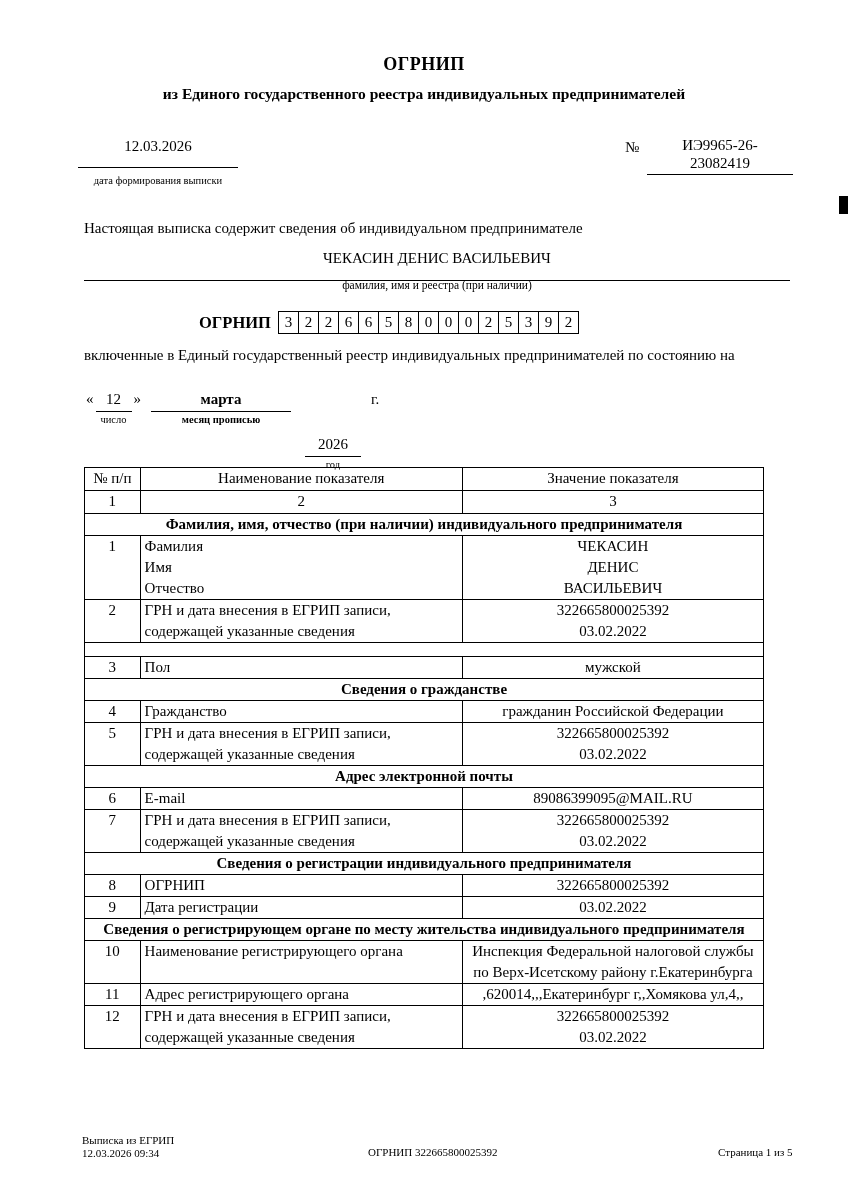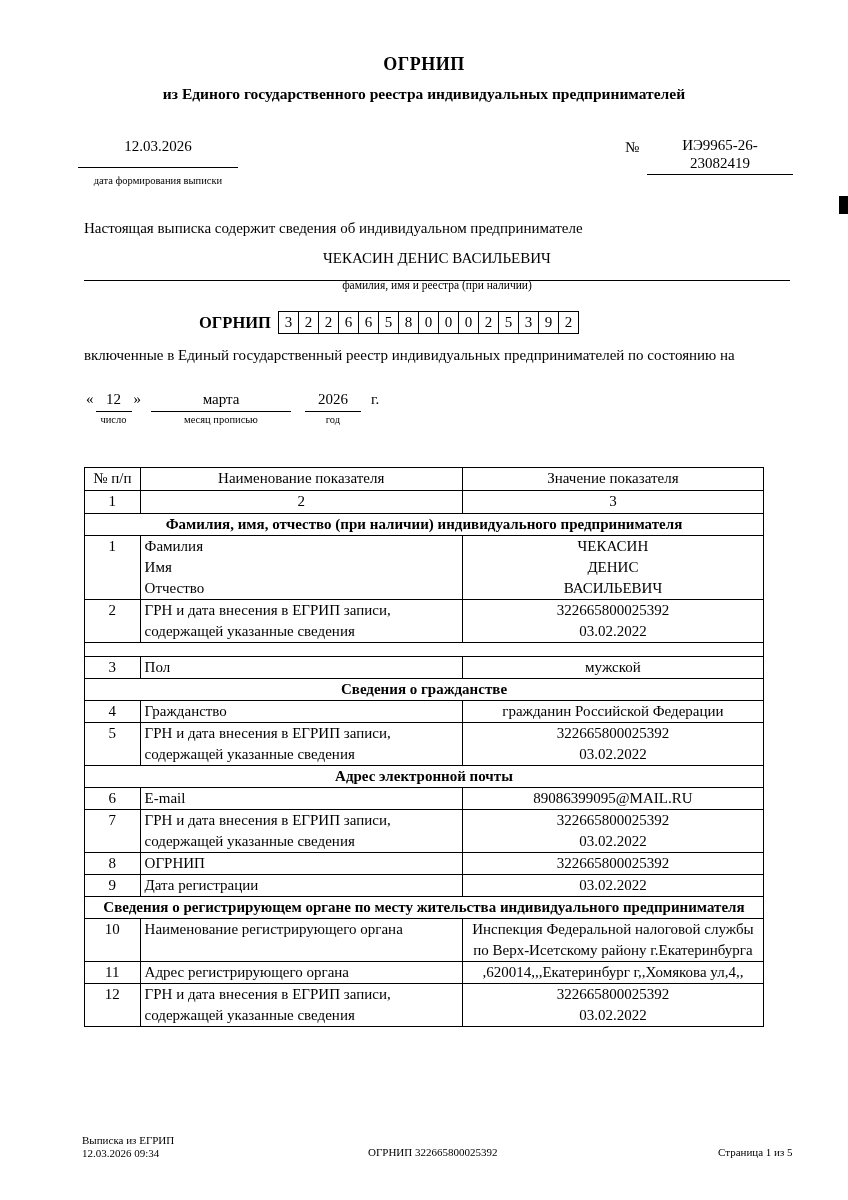--- a/index.html
+++ b/index.html
@@ -30,22 +30,22 @@
   .ogrnip-box:first-child { margin-left:0; }
 
   .included-text { top:345px; left:84px; width:700px; font-size:15px; line-height:21px; }
 
   .asof-row { top:391px; left:84px; display:flex; font-size:15px; align-items:flex-start; }
   .asof-quote { padding:0 2px; }
   .asof-field { text-align:center; }
   .asof-field .val { display:block; border-bottom:1px solid #000; padding-bottom:3px; }
   .asof-field .lbl { display:block; font-size:10.5px; padding-top:2px; }
   .f-day { width:36px; }
-  .f-month { width:140px; margin-left:8px; }
-  .f-year { width:56px; margin-left:14px; }
+  .f-month { width:140px; margin-left:8px;font-weight:bold; }
+  .f-year { width:56px; margin-left:14px;margin-top:45px; }
   .asof-suffix { margin-left:10px; }
 
   table.details { position:absolute; top:467px; left:84px; width:680px; border-collapse:collapse; font-size:15px; line-height:21px; }
   table.details td { border:1px solid #000; padding:0 4px; vertical-align:top; }
   td.c0 { width:48px; text-align:center; }
   td.c1 { width:322px; }
   td.c2 { width:298px;text-align:center; }
   tr.hdr td { text-align:center; height:22px; }
   td.section { text-align:center; font-weight:bold;margin-top:24px; }
   td.spacer { height:13px; }
@@ -209,20 +209,23 @@
           <td class="c1">
             <div>ГРН и дата внесения в ЕГРИП записи,</div>
             <div>содержащей указанные сведения</div>
           </td>
           <td class="c2">
             <div>322665800025392</div>
             <div>03.02.2022</div>
           </td>
         </tr>
         <tr>
+          <td class="section" colspan="3">Сведения о регистрации индивидуального предпринимателя</td>
+        </tr>
+        <tr>
           <td class="c0">8</td>
           <td class="c1">
             <div>ОГРНИП</div>
           </td>
           <td class="c2">
             <div>322665800025392</div>
           </td>
         </tr>
         <tr>
           <td class="c0">9</td>

